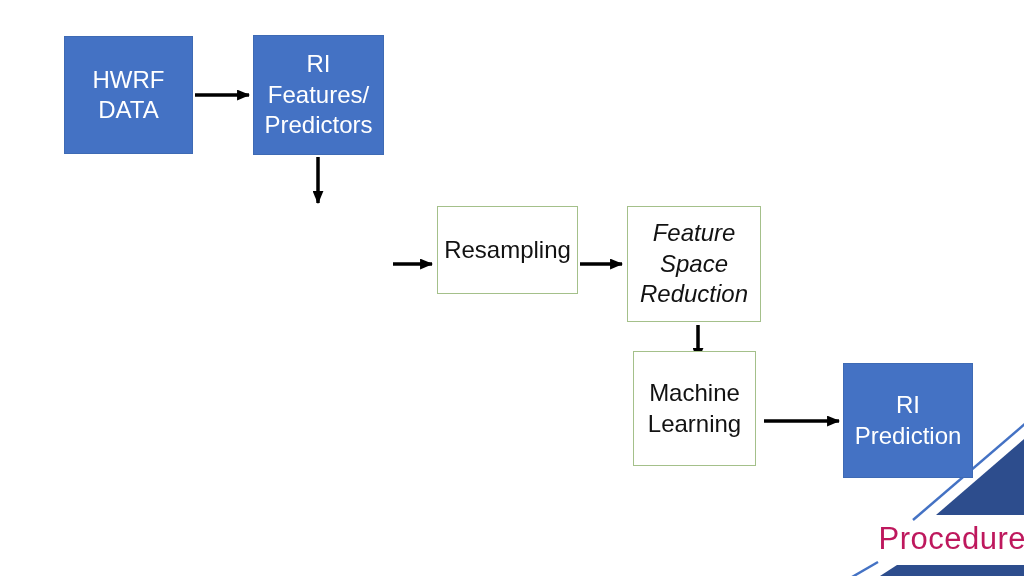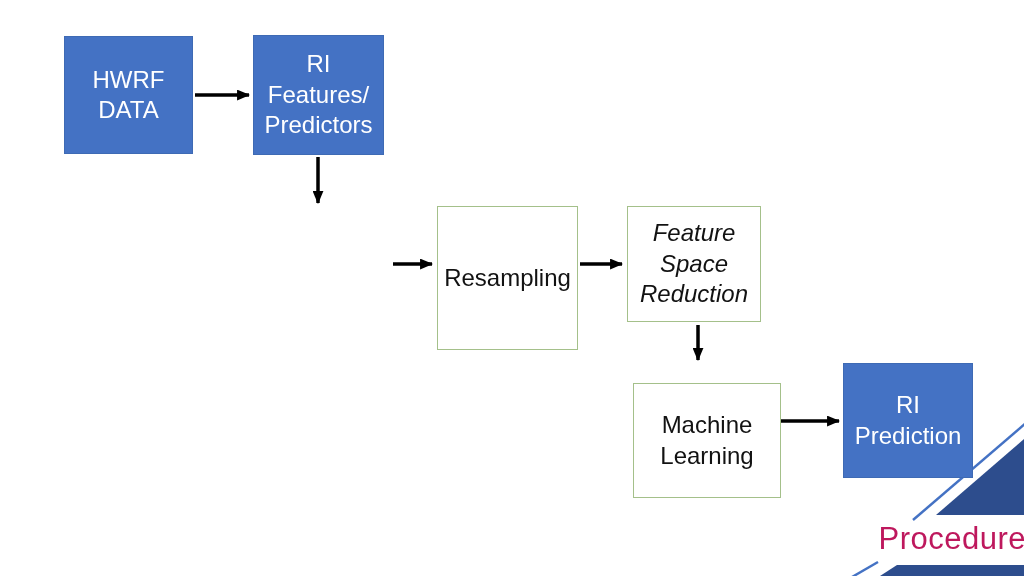--- a/index.html
+++ b/index.html
@@ -77,31 +77,31 @@
 DATA</span>
   </div>
 
   <div class="node blue" style="left:253px; top:35px;  width:131px; height:120px;">
     <span class="lbl">RI
 Features/
 Predictors</span>
   </div>
 
 
-  <div class="node green" style="left:437px; top:206px; width:141px; height:144px;">
+  <div class="node green" style="left:437px; top:206px; width:141px; height:88px;">
     <span class="lbl">Resampling</span>
   </div>
 
   <div class="node green" style="left:627px; top:206px; width:134px; height:116px;font-style:italic;">
     <span class="lbl">Feature
 Space
 Reduction</span>
   </div>
 
-  <div class="node green" style="left:633px; top:383px; width:148px; height:115px;">
+  <div class="node green" style="left:633px; top:351px; width:123px; height:115px;">
     <span class="lbl">Machine
 Learning</span>
   </div>
 
   <div class="node blue" style="left:843px; top:363px; width:130px; height:115px;">
     <span class="lbl">RI
 Prediction</span>
   </div>
 
   <div id="slide-title">Procedure</div>

